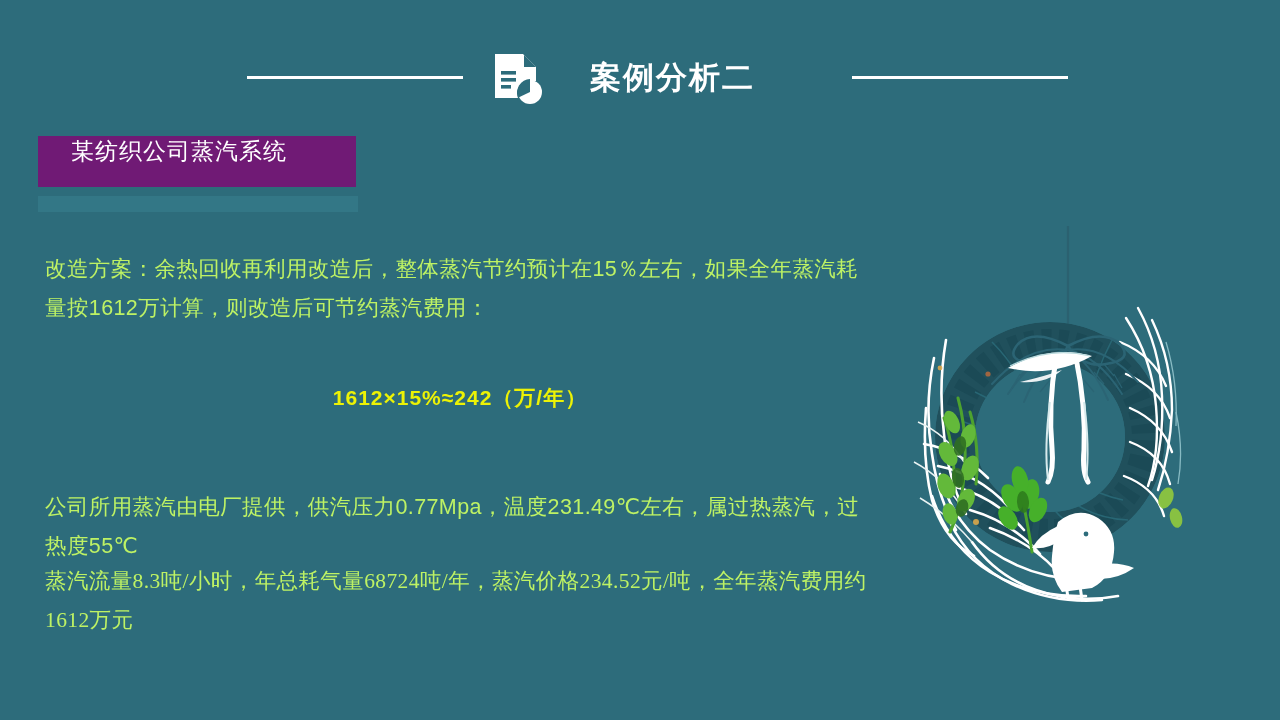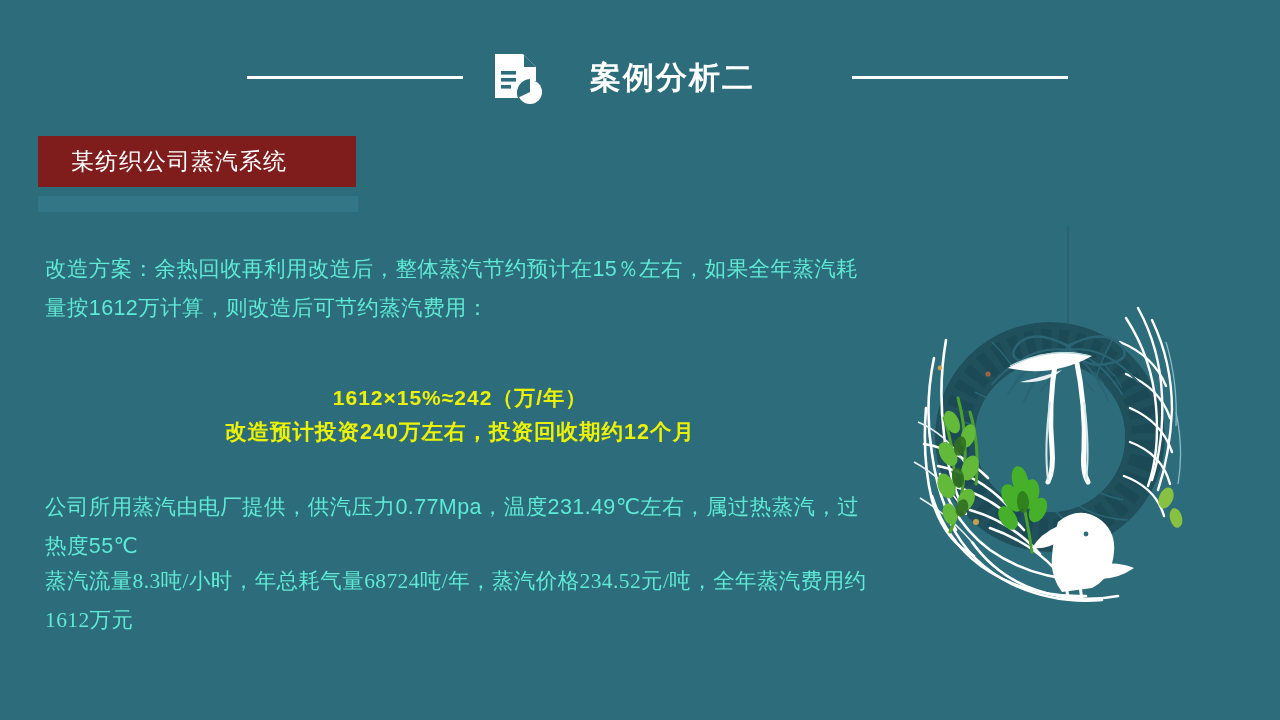--- a/index.html
+++ b/index.html
@@ -44,23 +44,23 @@
     letter-spacing: 2px;
     white-space: nowrap;
     line-height: 44px;
   }
 
   
   #subtitle-box {
     position: absolute;
     left: 38px; top: 136px;
     width: 318px; height: 51px;
-    background: #7f1d1d;
+    background: #701a75;
     display: flex;
-    align-items: center;
+    align-items: flex-start;
   }
   #subtitle-text {
     margin-left: 33px;
     font-size: 23px;
     color: #ffffff;
     letter-spacing: 1px;
     white-space: nowrap;
   }
   #subtitle-strip {
     position: absolute;
@@ -69,21 +69,21 @@
     background: #337786;
   }
 
   
   .para {
     position: absolute;
     left: 45px;
     width: 830px;
     font-size: 21.5px;
     line-height: 39px;
-    color: #5eead4;
+    color: #bef264;
     letter-spacing: 0.4px;
   }
   #para-intro { top: 250px; }
   #para-specs { top: 488px; }
   #para-cost  { top: 562px; font-family: Liberation Serif, serif; }
 
   #highlight-block {
     position: absolute;
     left: 45px; top: 345px;
     width: 830px;
@@ -132,21 +132,20 @@
 
   <div id="subtitle-box">
     <span id="subtitle-text">某纺织公司蒸汽系统</span>
   </div>
   <div id="subtitle-strip"></div>
 
   <div class="para" id="para-intro">改造方案：余热回收再利用改造后，整体蒸汽节约预计在15％左右，如果全年蒸汽耗量按1612万计算，则改造后可节约蒸汽费用：</div>
 
   <div id="highlight-block">
     <div class="hl-line" id="hl-line-1">1612×15%≈242（万/年）</div>
-    <div class="hl-line" id="hl-line-2">改造预计投资240万左右，投资回收期约12个月</div>
   </div>
 
   <div class="para" id="para-specs">公司所用蒸汽由电厂提供，供汽压力0.77Mpa，温度231.49℃左右，属过热蒸汽，过热度55℃</div>
 
   <div class="para" id="para-cost">蒸汽流量8.3吨/小时，年总耗气量68724吨/年，蒸汽价格234.52元/吨，全年蒸汽费用约1612万元</div>
 
   <div id="wreath">
     <svg viewBox="0 0 340 420" width="340" height="420" aria-hidden="true">
       <defs>
         <clipPath id="ringClip">

